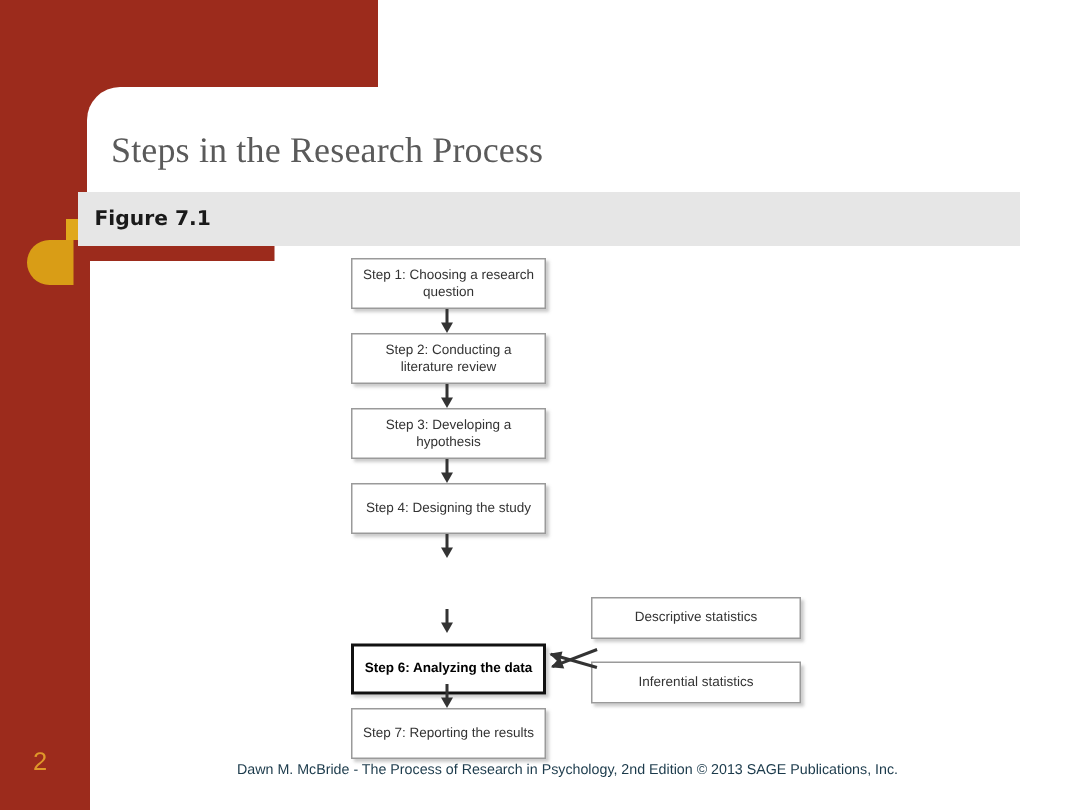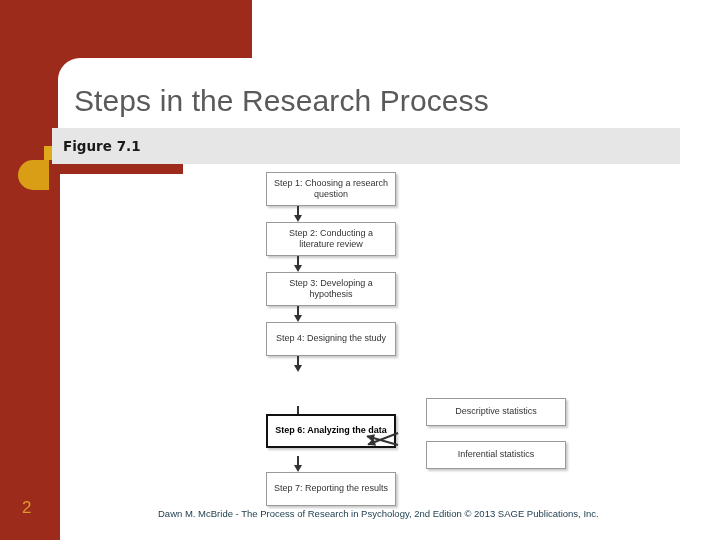--- a/index.html
+++ b/index.html
@@ -76,26 +76,27 @@
     height: 14px;
     background: #e0a81b;
   }
 
   
   .slide-title {
     position: absolute;
     left: 74px; top: 81px;
     width: 600px;
     height: 42px;
-    font-size: 30px;
+    font-size: 24px;
     line-height: 40px;
     color: #5a5a5a;
     font-weight: normal;
     letter-spacing: 0.1px;
     white-space: nowrap;
+    font-family: Liberation Serif, serif;
   }
 
   
   .figure-band {
     position: absolute;
     left: 52px; top: 128px;
     width: 628px;
     height: 36px;
     background: #e6e6e6;
     display: flex;
@@ -133,36 +134,35 @@
     box-shadow: 2px 2px 2px rgba(140,140,140,0.45);
     color: #333333;
     font-family: "Liberation Sans", sans-serif;
     font-size: 9px;
     line-height: 11.5px;
     text-align: center;
     display: flex;
     align-items: center;
     justify-content: center;
     padding: 2px 4px;
-    margin-left: 32px;
   }
   .flow-box.highlight {
     border: 2px solid #111111;
     font-weight: bold;
     color: #000000;
   }
 
   
   .col-main { left: 182px; width: 130px; height: 34px; }
   .s1 { top: 8px; }
   .s2 { top: 58px; }
   .s3 { top: 108px; }
   .s4 { top: 158px; }
   .s5 { top: 208px; }
-  .s6 { top: 250px; }
+  .s6 { top: 265px; }
   .s7 { top: 308px; }
 
   
   .col-side { left: 342px; width: 140px; height: 28px; }
   .d1 { top: 234px; }
   .d2 { top: 277px; }
 
   
   .v-arrow {
     position: absolute;

